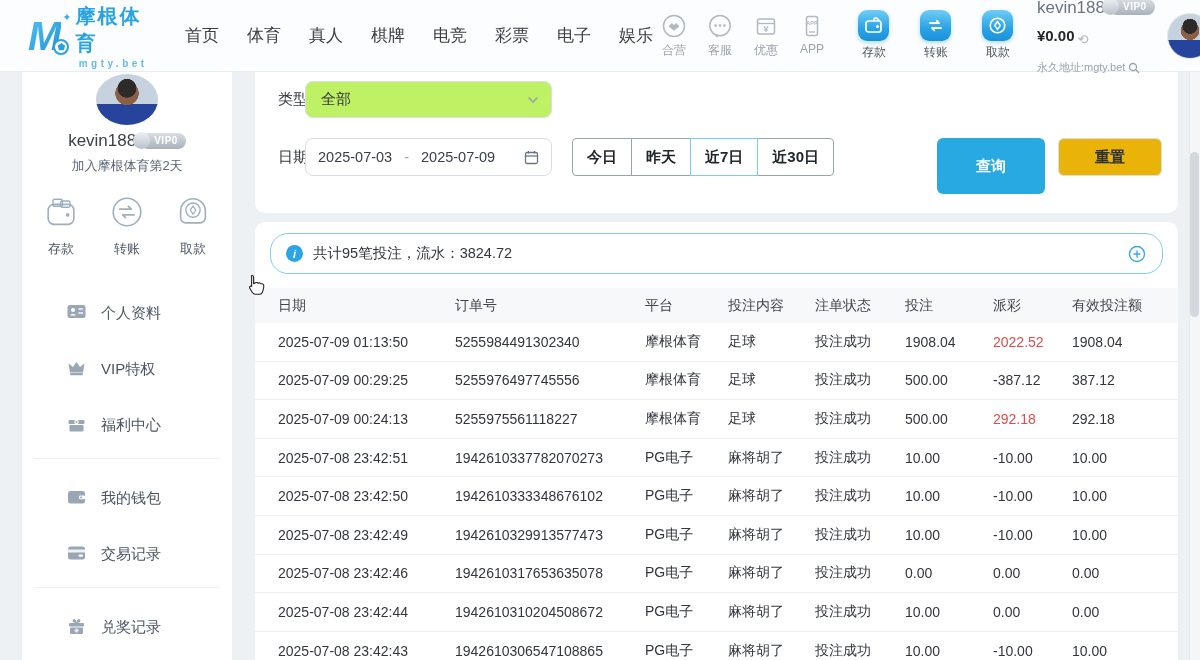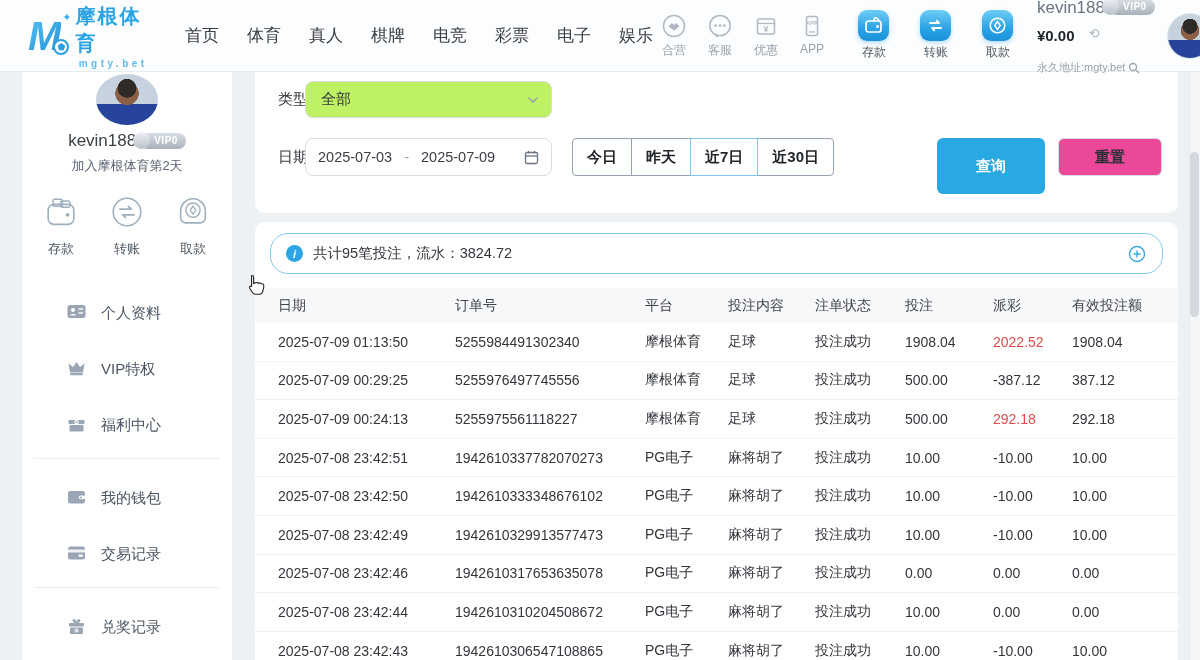--- a/index.html
+++ b/index.html
@@ -52,21 +52,21 @@
   .vip-badge {
     position:relative; height:16px; padding:0 8px 0 14px; border-radius:9px;
     background:linear-gradient(180deg,#d9dee4,#a8b1bb);
     font-size:10px; font-weight:800; color:#fff; line-height:16px; letter-spacing:.5px;
   }
   .vip-badge::before {
     content:""; position:absolute; left:-7px; top:-1px; width:17px; height:17px;
     border-radius:50%; background:linear-gradient(180deg,#eef1f4,#b9c1ca);
   }
   .vip-badge span { position:relative; }
-  .balance-row { display:flex; align-items:flex-start; gap:14px; margin-top:9px; }
+  .balance-row { display:flex; align-items:flex-end; gap:3px; margin-top:9px; }
   .balance { font-size:15px; font-weight:800; color:#22262b; }
   .refresh-ico { font-size:13px; color:#aeb6bf; line-height:1; }
   .address-row { display:flex; align-items:center; gap:3px; margin-top:15px; }
   .address { font-size:11px; color:#9aa2ac; }
   #avatar-top {
     width:46px; height:46px; border-radius:50%; margin-left:12px; flex:none;
     background:
       radial-gradient(circle at 50% 28%, #2e2a27 0 19%, transparent 20%),
       radial-gradient(circle at 50% 38%, #8a5f45 0 26%, transparent 27%),
       linear-gradient(to top, #27449c 0 42%, transparent 42%),
@@ -129,21 +129,21 @@
   .qd-btn:last-child { border-radius:0 4px 4px 0; }
   .qd-btn.active { border-color:#7fc9f0; z-index:2; }
   #search-btn {
     position:absolute; left:682px; top:66px; width:108px; height:56px;
     background:#29a9e1; border:none; border-radius:6px;
     color:#fff; font-size:15px; font-weight:700; cursor:pointer;
     font-family:inherit;
   }
   #reset-btn {
     position:absolute; left:803px; top:66px; width:104px; height:38px;
-    background:#ec4899; border:1px solid #d8dde3; border-radius:6px;
+    background:#eab308; border:1px solid #d8dde3; border-radius:6px;
     color:#2b3036; font-size:15px; font-weight:700; cursor:pointer;
     font-family:inherit;
   }
   
   #table-card {
     position:absolute; left:255px; top:222px; width:923px; height:438px;
     background:#fff; border-radius:10px 10px 0 0; overflow:hidden;
   }
   #summary-bar {
     position:absolute; left:15px; top:11px; width:893px; height:41px;

